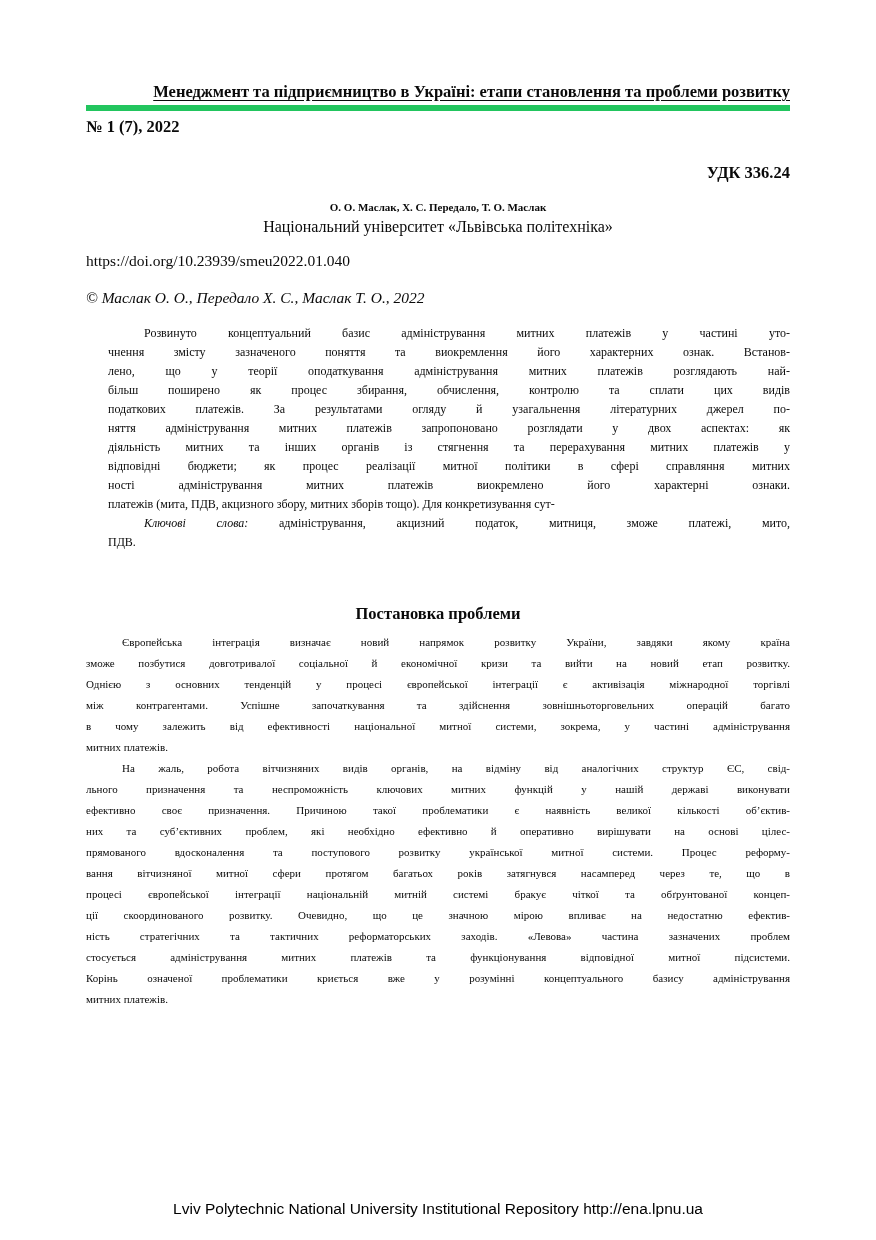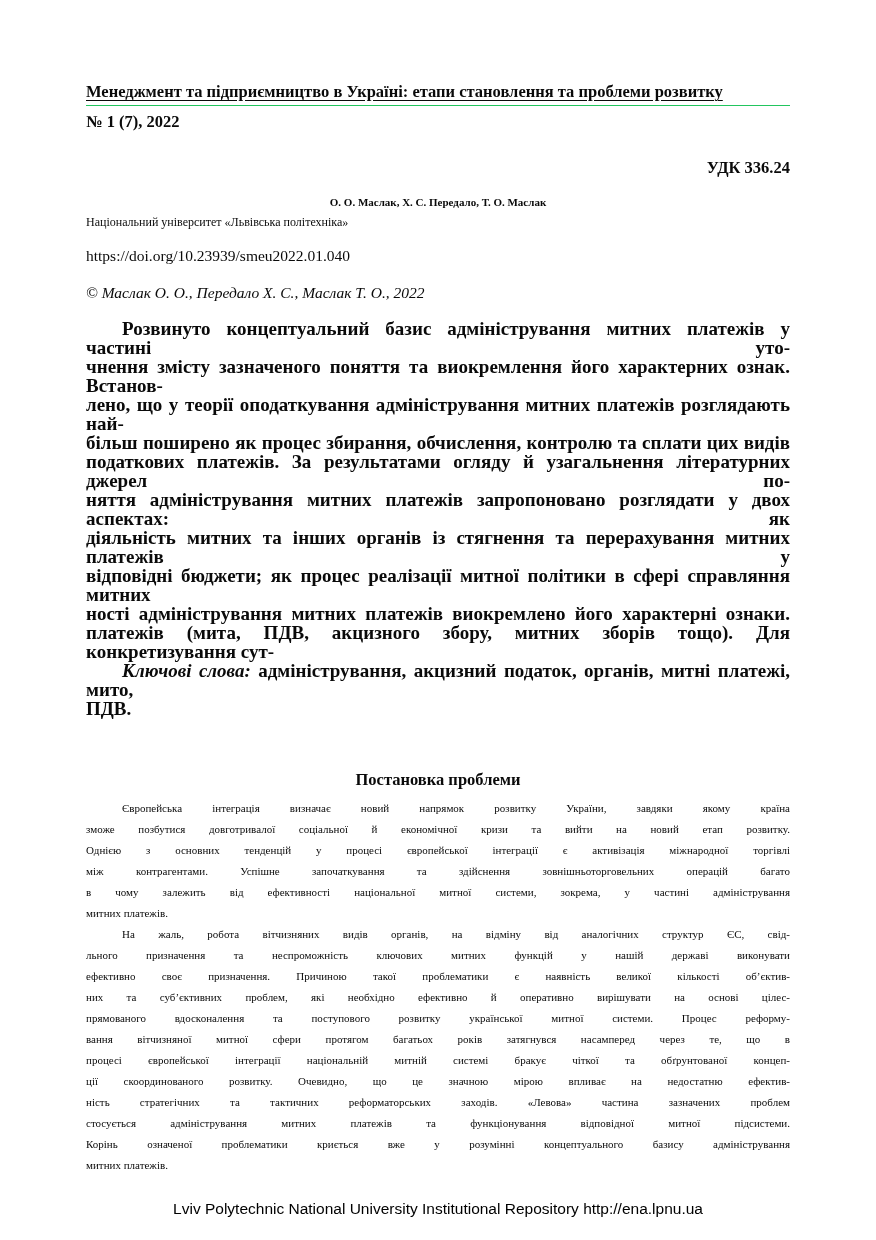--- a/index.html
+++ b/index.html
@@ -19,22 +19,22 @@
   .content {
     position: absolute;
     left: 86px;
     top: 0;
     width: 704px;
   }
   
   .journal-header {
     margin-top: 82px;
     padding-bottom: 4px;
-    border-bottom: 1px solid #22c55e;
-    text-align: left;
+    border-bottom: 6px solid #22c55e;
+    text-align: right;
   }
   .journal-title {
     font-size: 16.5px;
     line-height: 19px;
     font-weight: bold;
     text-decoration: underline;
     text-underline-offset: 3px;
     white-space: nowrap;
   }
   .issue-line {
@@ -51,22 +51,23 @@
     text-align: right;
   }
   .authors-line {
     margin-top: 14px;
     font-size: 11px;
     line-height: 20px;
     font-weight: bold;
     text-align: center;
   }
   .affiliation-line {
-    font-size: 12px;
-    line-height: 20px;
+    font-size: 16px;
+    line-height: 20px;
+    text-align: center;
   }
   .article-title {
     margin-top: 18px;
     text-align: center;
     font-weight: bold;
     font-size: 20px;
   }
   .article-title .title-line {
     line-height: 30px;
   }
@@ -77,22 +78,23 @@
   }
   .copyright-line {
     margin-top: 17px;
     font-size: 15.5px;
     line-height: 20px;
     font-style: italic;
   }
   
   .abstract {
     margin-top: 16px;
-    font-weight: bold;
-    font-size: 19px;
+    margin-left: 22px;
+    font-weight: normal;
+    font-size: 12px;
   }
   .abstract .line {
     line-height: 19px;
     text-align: justify;
     text-align-last: justify;
   }
   .abs-lines .line:first-child {
     text-indent: 36px;
   }
   .abs-lines .line:last-child {
@@ -178,21 +180,21 @@
           <div class="line">податкових платежів. За результатами огляду й узагальнення літературних джерел по-</div>
           <div class="line">няття адміністрування митних платежів запропоновано розглядати у двох аспектах: як</div>
           <div class="line">діяльність митних та інших органів із стягнення та перерахування митних платежів у</div>
           <div class="line">відповідні бюджети; як процес реалізації митної політики в сфері справляння митних</div>
           <div class="line">ності адміністрування митних платежів виокремлено його характерні ознаки.</div>
           <div class="line">платежів (мита, ПДВ, акцизного збору, митних зборів тощо). Для конкретизування сут-</div>
         </div>
       <div class="kw-line">
         <span class="kw-label">Ключові слова:</span>
         <span> </span>
-        <span>адміністрування, акцизний податок, органів, митні платежі, мито,</span>
+        <span>адміністрування, акцизний податок, митниця, зможе платежі, мито,</span>
       </div>
       <div class="kw-tail">ПДВ.</div>
     </div>
 
     <div class="section-heading">Постановка проблеми</div>
 
     <div class="body-para">
         <div class="line">Європейська інтеграція визначає новий напрямок розвитку України, завдяки якому країна</div>
         <div class="line">зможе позбутися довготривалої соціальної й економічної кризи та вийти на новий етап розвитку.</div>
         <div class="line">Однією з основних тенденцій у процесі європейської інтеграції є активізація міжнародної торгівлі</div>

